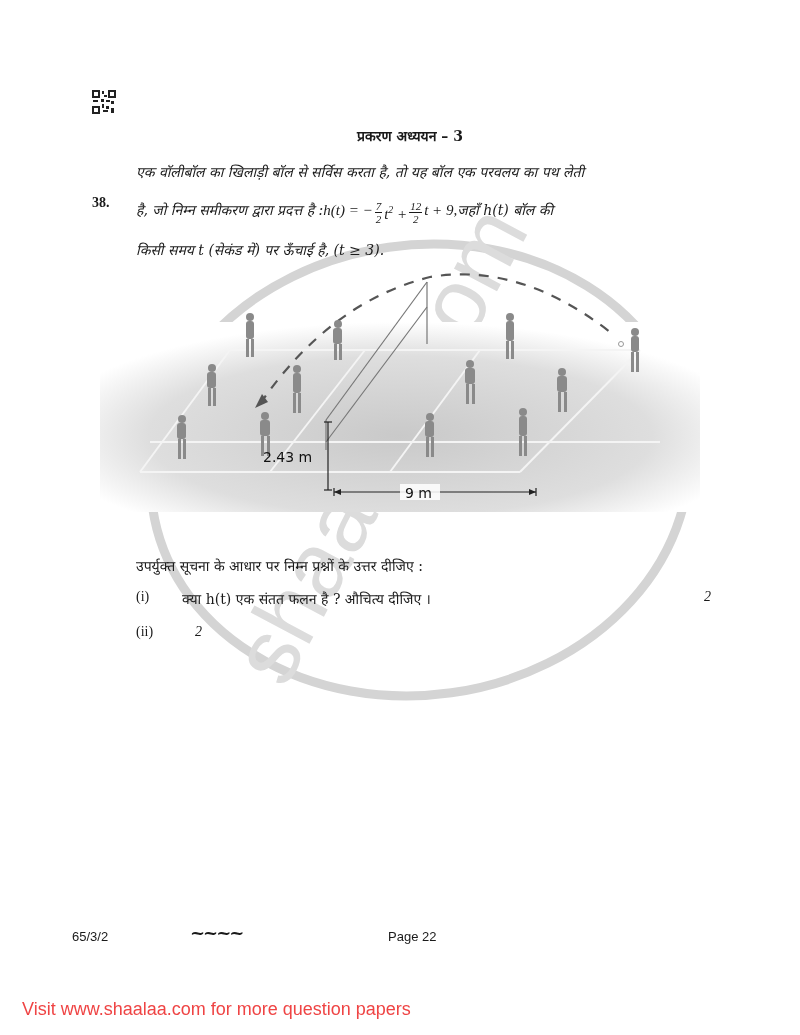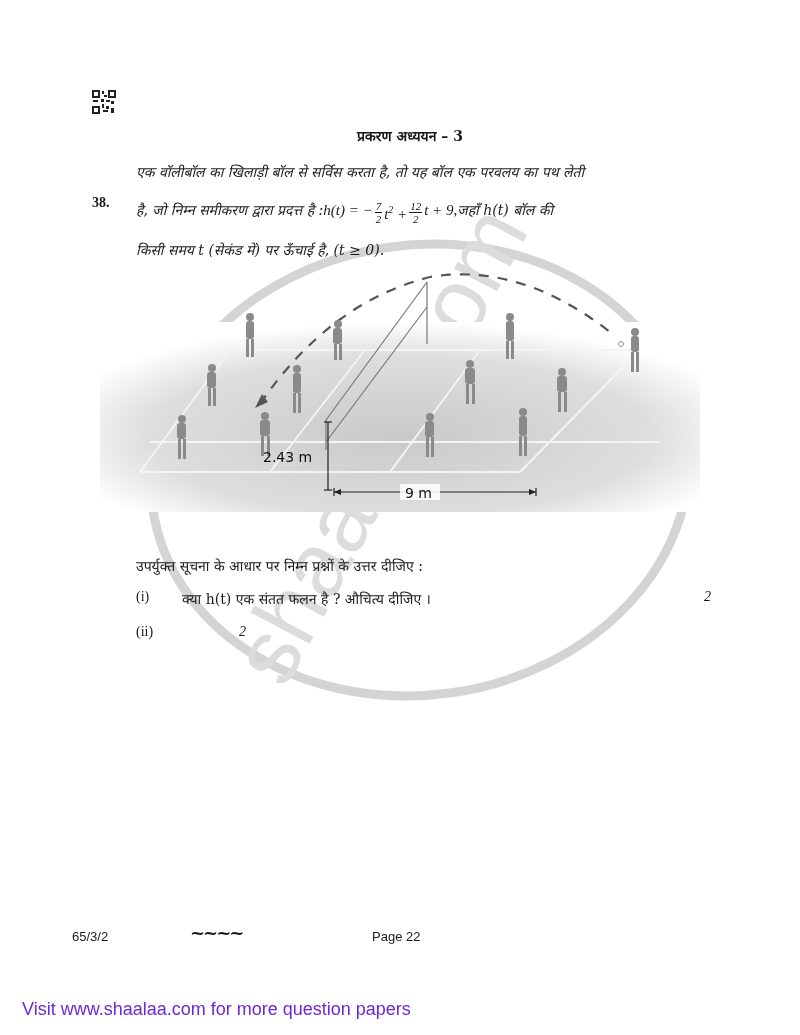--- a/index.html
+++ b/index.html
@@ -19,25 +19,25 @@
   .frac .num { border-bottom: 1px solid #1a1a1a; padding: 0 1px; }
   .math { font-family: "Liberation Serif", serif; font-size: 15px; }
   .sup { font-size: 10px; vertical-align: super; }
   .figure { left: 100px; top: 262px; width: 600px; height: 250px; }
   .prompt { left: 136px; top: 556px; font-size: 14px; }
   .subq { left: 136px; width: 575px; font-size: 14px; display: flex; }
   .subq .label { width: 46px; font-family: "Liberation Serif", serif; }
   .subq .text { flex: 1; }
   .subq .marks { width: 20px; text-align: right; font-style: italic; font-family: "Liberation Serif", serif; }
   .q1 { top: 589px; }
-  .q2 { top: 624px; gap: 44px; }
+  .q2 { top: 624px; }
   .footer-code { left: 72px; top: 929px; font-size: 13px; font-family: "Liberation Sans", sans-serif; }
   .footer-wave { left: 190px; top: 922px; font-size: 18px; font-weight: bold; letter-spacing: -2px; }
-  .footer-page { left: 372px; top: 929px; font-size: 13px; font-family: "Liberation Sans", sans-serif; }
-  .visit { left: 22px; top: 999px; font-size: 18px; font-family: "Liberation Sans", sans-serif; color: #6d28d9; }
+  .footer-page { left: 388px; top: 929px; font-size: 13px; font-family: "Liberation Sans", sans-serif; }
+  .visit { left: 22px; top: 999px; font-size: 18px; font-family: "Liberation Sans", sans-serif; color: #ef4444; }
 </style>
 </head>
 <body>
 
 <svg class="abs" style="left:0;top:0" width="800" height="1035">
   <ellipse cx="420" cy="470" rx="270" ry="225" fill="none" stroke="#d4d4d4" stroke-width="9" transform="rotate(-8 420 470)"></ellipse>
   <text x="0" y="0" transform="translate(285 690) rotate(-62)" font-family="Liberation Sans, sans-serif" font-size="92" fill="#dcdcdc">shaalaa.com</text>
 </svg>
 
 <svg class="abs qr" viewBox="0 0 24 24">
@@ -75,21 +75,21 @@
   </span>
   <span class="math"><span>t</span><span class="sup">2</span><span> + </span></span>
   <span class="frac">
     <span class="num">12</span>
     <span>2</span>
   </span>
   <span class="math"><span>t + 9</span><span>,</span></span>
   <span> जहाँ h(t) बॉल की</span>
 </div>
 
-<div class="abs para line3">किसी समय t (सेकंड में) पर ऊँचाई है, (t ≥ 0).</div>
+<div class="abs para line3">किसी समय t (सेकंड में) पर ऊँचाई है, (t ≥ 3).</div>
 
 <svg class="abs figure" viewBox="0 0 600 250">
   <defs>
     <radialGradient id="floor" cx="50%" cy="60%" r="60%">
       <stop offset="0%" stop-color="#c9c9c9"></stop>
       <stop offset="70%" stop-color="#dedede"></stop>
       <stop offset="100%" stop-color="#ffffff"></stop>
     </radialGradient>
   </defs>
   <rect x="0" y="60" width="600" height="190" fill="url(#floor)"></rect>

